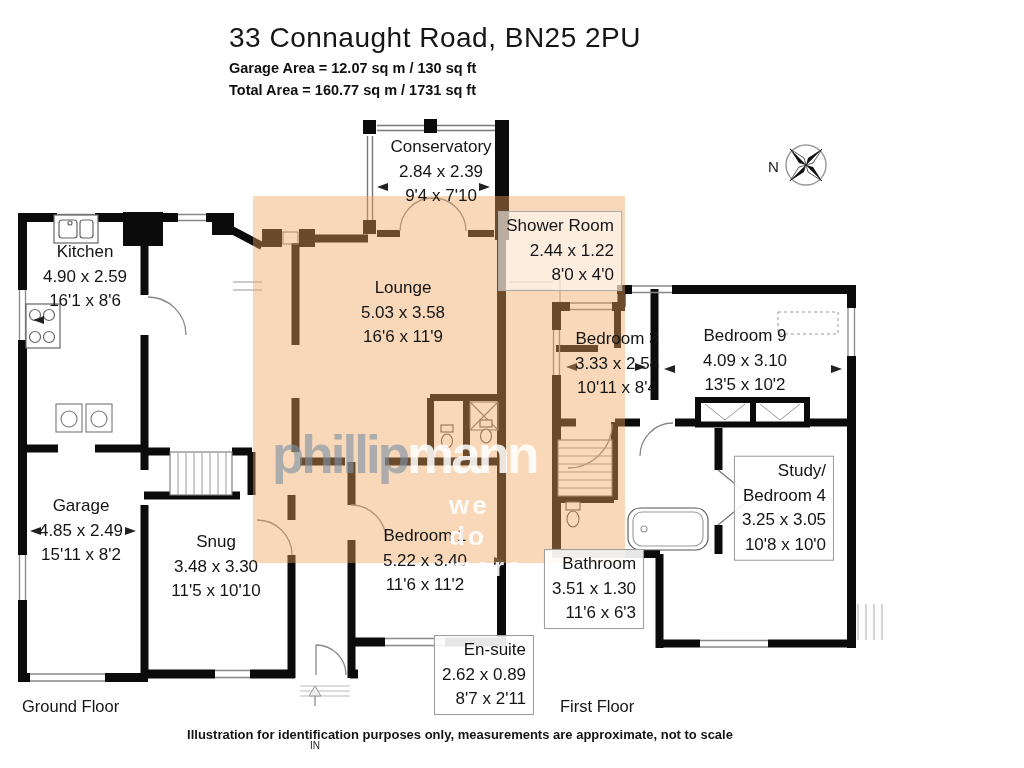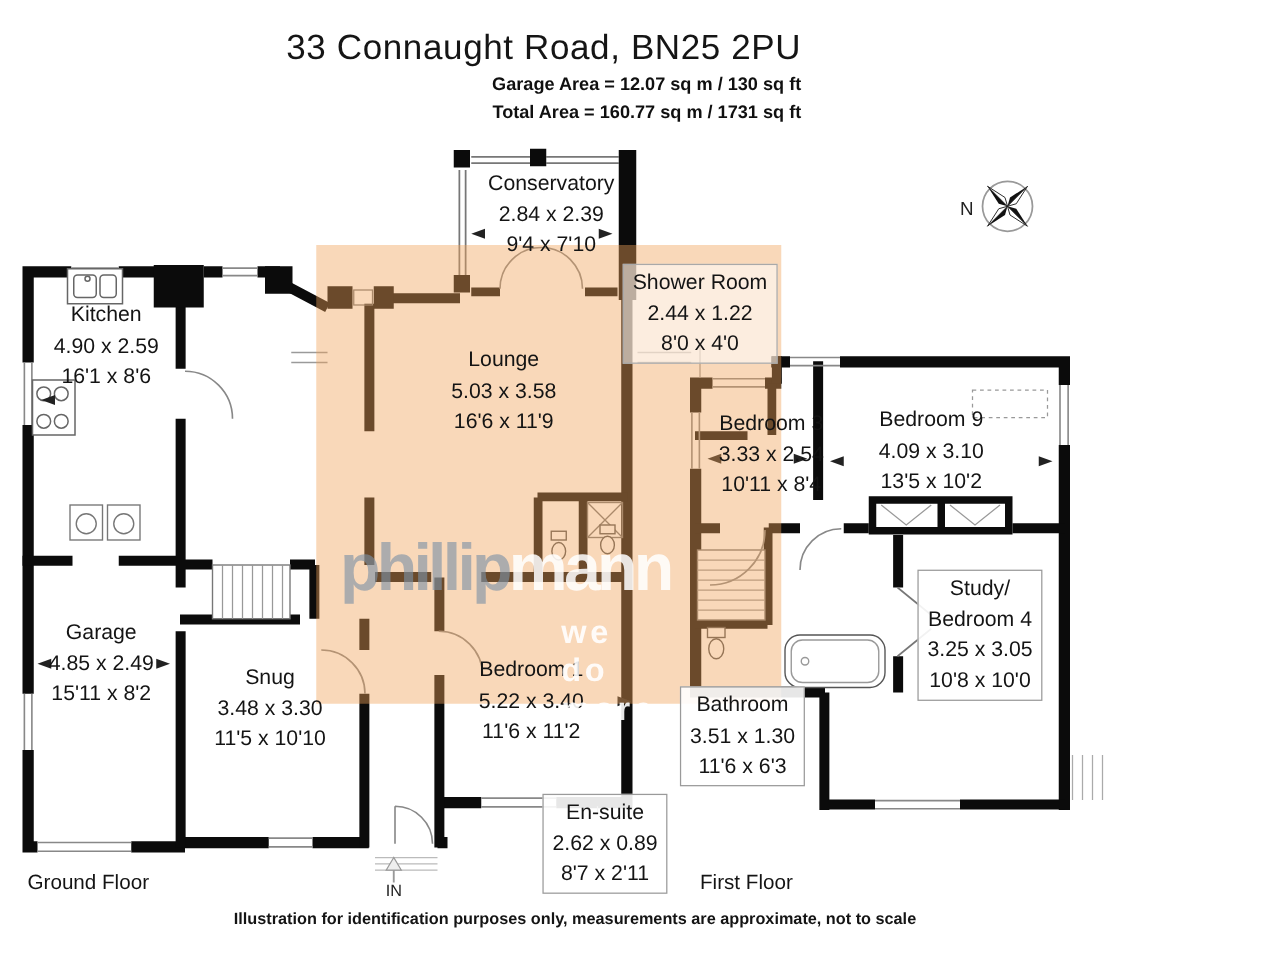--- a/index.html
+++ b/index.html
@@ -1,34 +1,34 @@
 <!DOCTYPE html>
 <html><head>
 <meta charset="utf-8">
 <style>
   html,body{margin:0;padding:0;background:#fff;}
   .canvas{position:relative;width:1024px;height:768px;background:#fff;overflow:hidden;
           font-family:"Liberation Sans",sans-serif;color:#111;}
-  .hdr{position:absolute;left:435px;top:22px;transform:translateX(-50%);text-align:right;white-space:nowrap;}
+  .hdr{position:absolute;left:435px;top:22px;transform:translateX(-50%);text-align:left;white-space:nowrap;}
   .hdr .title{font-size:28px;font-weight:400;color:#151515;letter-spacing:0.5px;}
   .hdr .sub{font-size:14.5px;font-weight:bold;margin-top:6px;color:#101010;}
   .plan,.ovl,.wm{position:absolute;left:0;top:0;}
   .ovl{left:253px;top:196px;width:372px;height:367px;background:rgba(240,162,88,0.42);pointer-events:none;}
   .room{position:absolute;transform:translate(-50%,-50%);text-align:center;font-size:17px;line-height:1.45;
         color:#141414;white-space:nowrap;z-index:6;}
-  .room.boxed{background:rgba(255,255,255,0.55);border:1px solid #a9a9a9;padding:2px 7px;}
+  .room.boxed{background:rgba(255,255,255,0.55);border:1px solid #a9a9a9;padding:2px 7px;text-align:right;}
   .room.boxed.onwhite{background:rgba(255,255,255,0.9);border:1px solid #9a9a9a;}
   .wm{z-index:7;pointer-events:none;}
   .wm .brand{position:absolute;left:272px;top:428px;font-size:53px;font-weight:bold;letter-spacing:-3px;line-height:1;}
   .wm .p1{color:rgba(125,145,166,0.62);}
   .wm .p2{color:rgba(255,255,255,0.86);}
   .wm .tag{position:absolute;left:449px;top:490px;font-size:26px;font-weight:bold;letter-spacing:3px;
            color:rgba(255,255,255,0.9);}
   .floorlbl{position:absolute;font-size:16.5px;color:#141414;z-index:6;}
-  .inlbl{position:absolute;left:315px;top:705px;transform:translateX(-50%);font-size:13px;color:#222;z-index:6;}
+  .inlbl{position:absolute;left:315px;top:740px;transform:translateX(-50%);font-size:10px;color:#222;z-index:6;}
   .footer{position:absolute;left:460px;top:727px;transform:translateX(-50%);font-size:13px;font-weight:bold;
           white-space:nowrap;color:#141414;z-index:6;}
 </style>
 </head>
 <body>
 
 <div class="canvas">
 
   <div class="hdr">
     <div class="title">33 Connaught Road, BN25 2PU</div>

